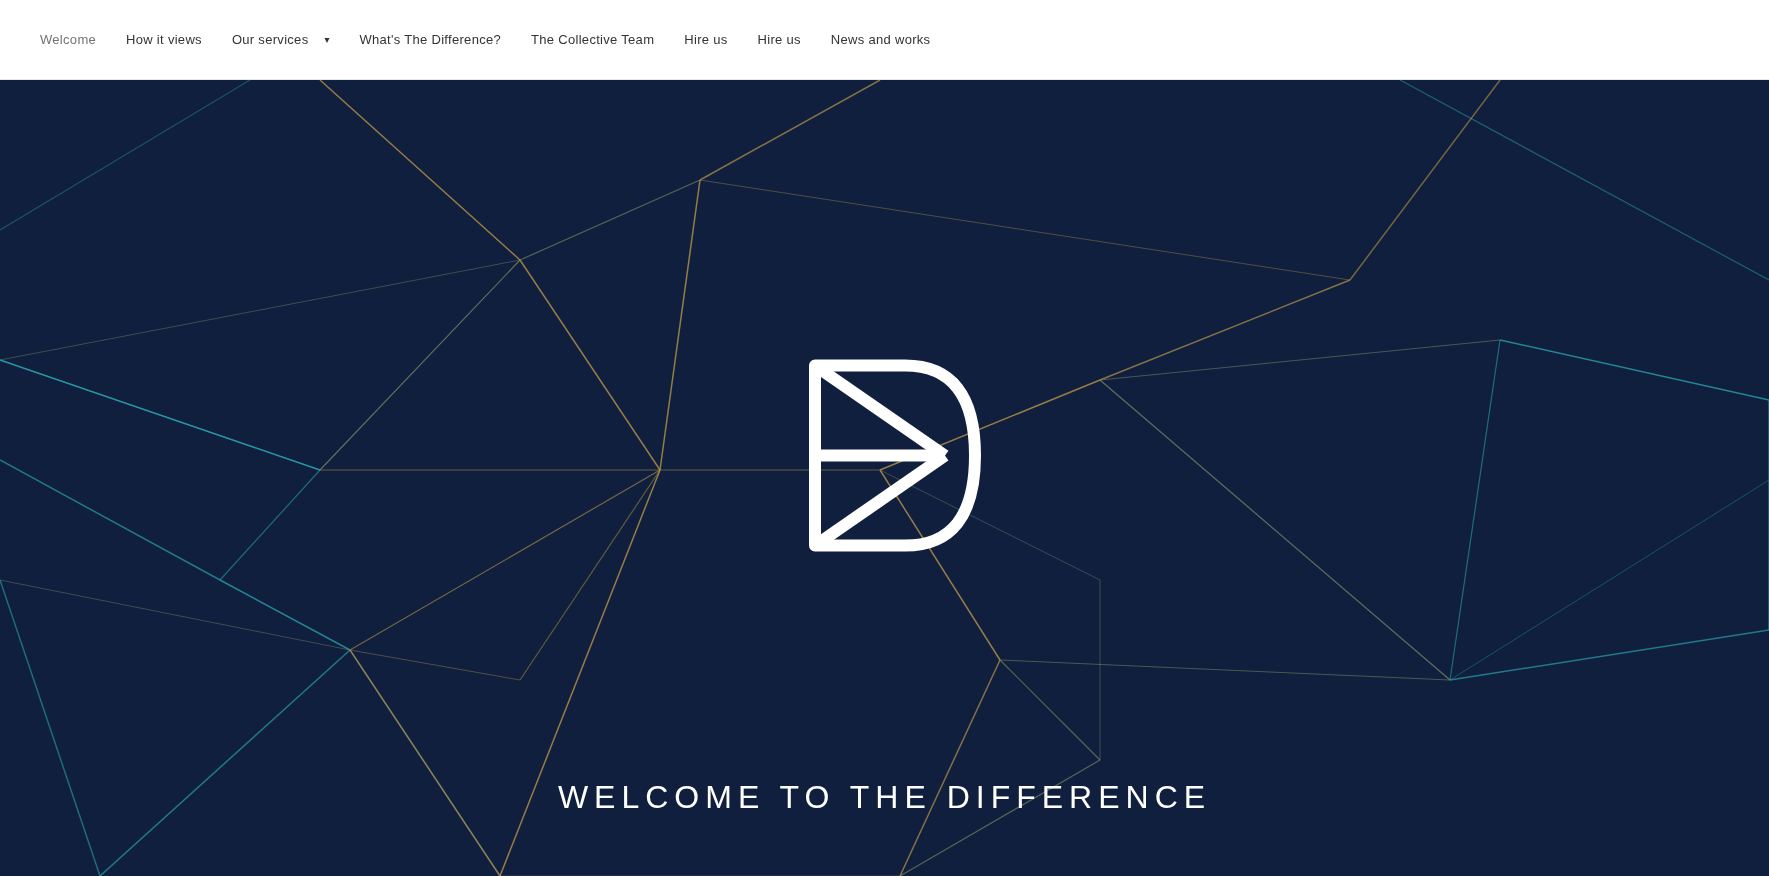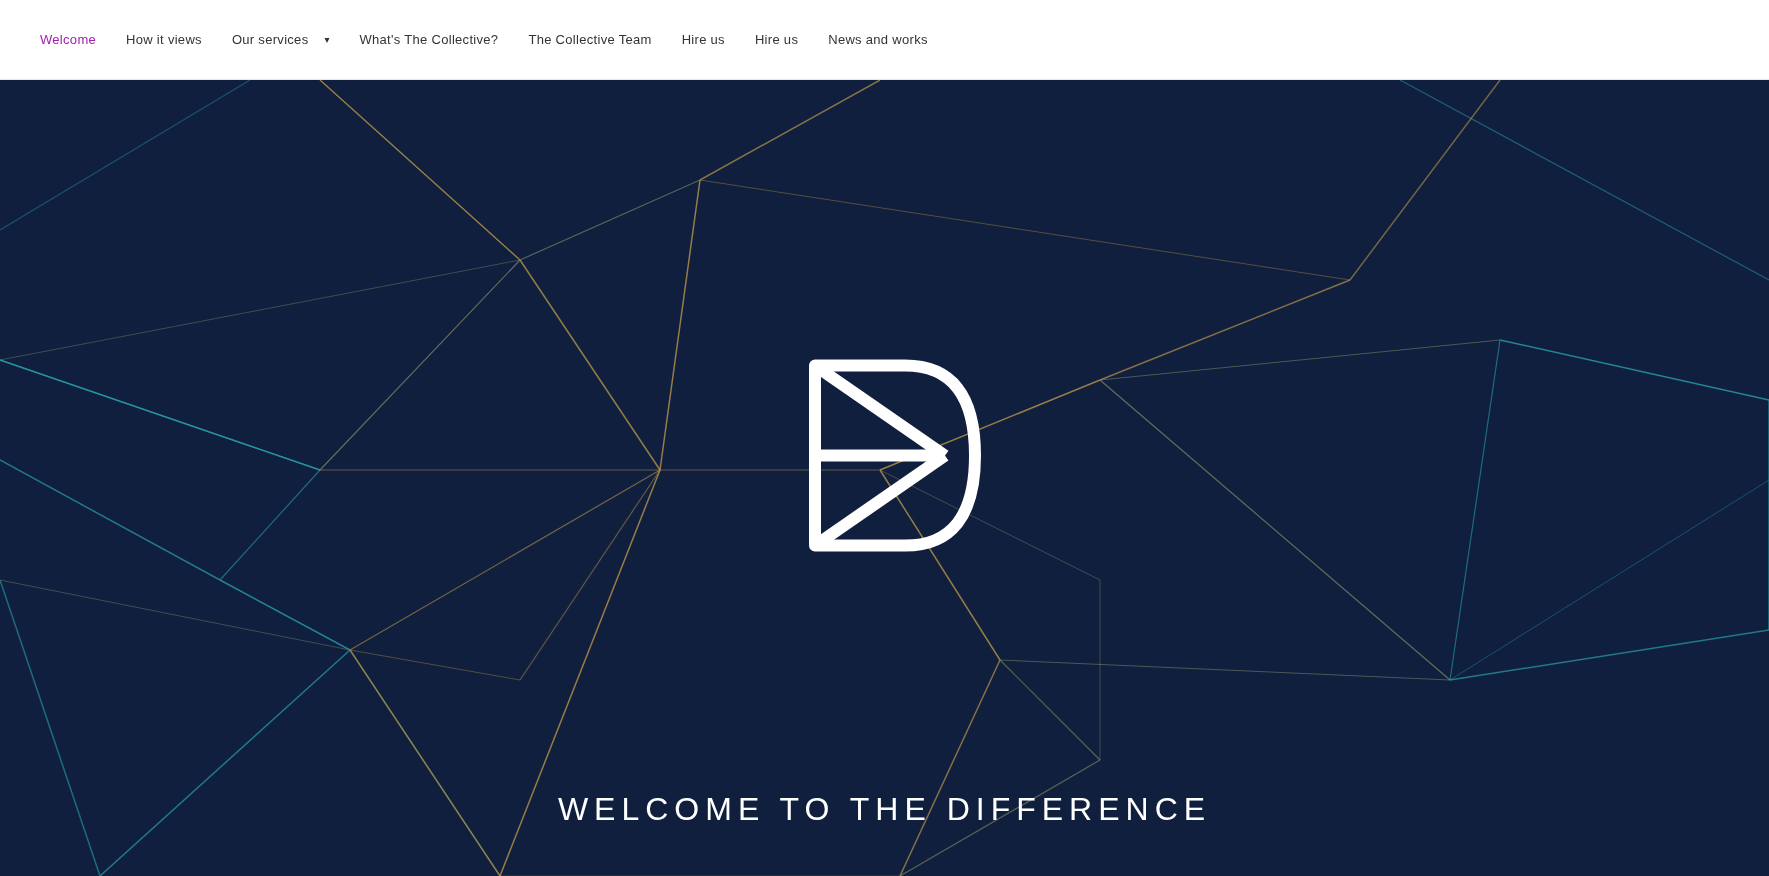--- a/index.html
+++ b/index.html
@@ -67,21 +67,21 @@
       gap: 30px;
     }
     nav a {
       text-decoration: none;
       font-size: 13px;
       color: #333;
       font-family: 'Arial', sans-serif;
       letter-spacing: 0.3px;
     }
     nav a.active {
-      color: #a21caf;
+      color: #737373;
     }
     .nav-services {
       display: flex;
       align-items: center;
       gap: 16px;
     }
     .chevron-icon {
       font-size: 10px;
       color: #333;
     }
@@ -91,21 +91,21 @@
       margin-top: 80px;
       width: 100%;
       min-height: 796px;
       background-color: #0f1f3d;
       position: relative;
       overflow: hidden;
       display: flex;
       flex-direction: column;
       align-items: center;
       justify-content: flex-end;
-      padding-bottom: 48px;
+      padding-bottom: 60px;
     }
 
     
     .hero-bg-svg {
       position: absolute;
       top: 0; left: 0;
       width: 100%;
       height: 100%;
     }
 
@@ -136,21 +136,21 @@
 
 <header>
 
   <nav>
     <a href="#" class="active">Welcome</a>
     <a href="#">How it views</a>
     <span class="nav-services">
       <a href="#">Our services</a>
       <span class="chevron-icon">▾</span>
     </span>
-    <a href="#">What's The Collective?</a>
+    <a href="#">What's The Difference?</a>
     <a href="#">The Collective Team</a>
     <a href="#">Hire us</a>
     <a href="#">Hire us</a>
     <a href="#">News and works</a>
   </nav>
 </header>
 
 <section class="hero">
 
   <svg class="hero-bg-svg" viewBox="0 0 1769 796" preserveAspectRatio="xMidYMid slice" xmlns="http://www.w3.org/2000/svg">

